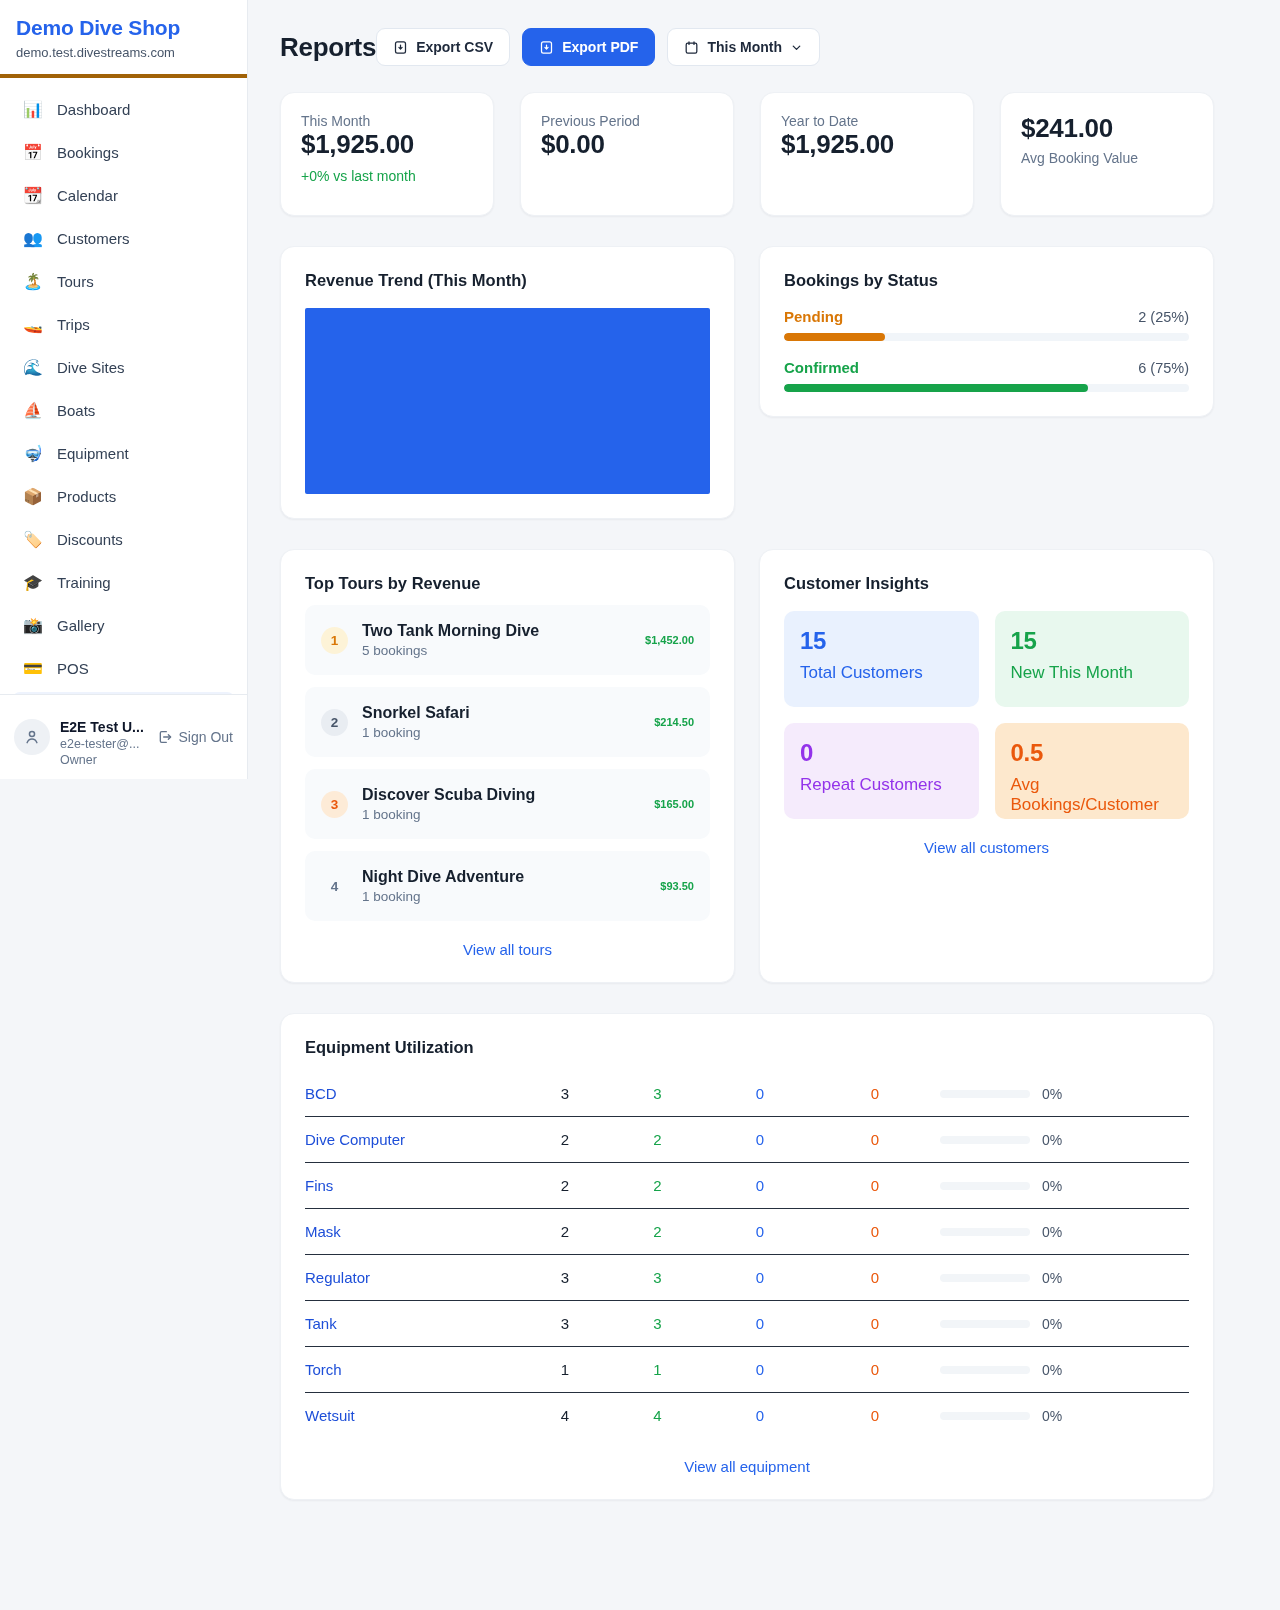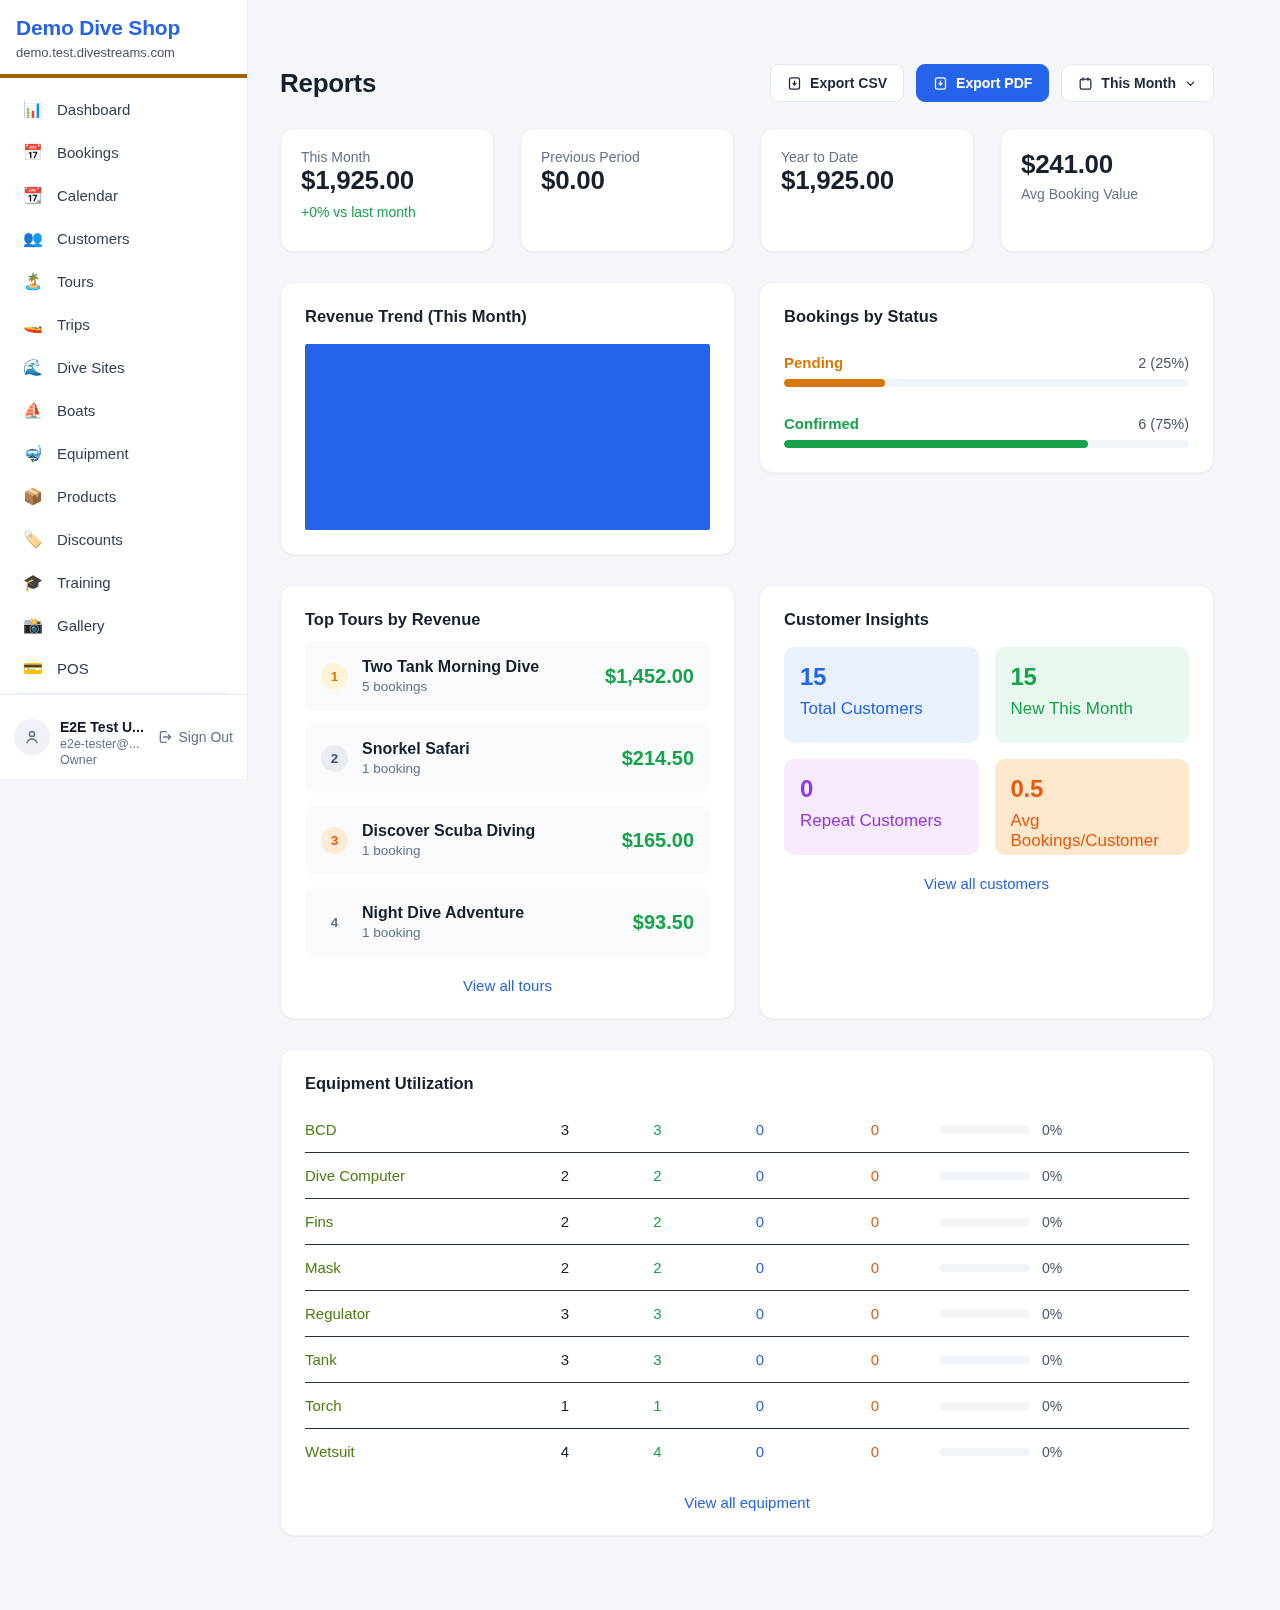--- a/index.html
+++ b/index.html
@@ -41,21 +41,21 @@
     width:36px; height:36px; min-width:36px; border-radius:50%;
     background:#eef1f5; display:flex; align-items:center; justify-content:center;
     color:#64748b;
   }
   .user-meta { flex:1; min-width:0; }
   .user-name { font-size:14px; font-weight:700; color:#0f172a; white-space:nowrap;margin-top:12px; }
   .user-email, .user-role { font-size:12.5px; color:#64748b; margin-top:2px; white-space:nowrap; }
   .signout { display:flex; align-items:center; gap:6px; color:#64748b; font-size:14px; cursor:pointer; white-space:nowrap; }
   
   .main { flex:1; padding:28px 66px 40px 32px; }
-  .page-header { display:flex; align-items:center; justify-content:space-between; margin-bottom:26px;margin-top:36px; }
+  .page-header { display:flex; align-items:center; margin-bottom:26px; }
   .page-title { font-size:26px; font-weight:800; color:#16202e; letter-spacing:-0.3px; }
   .header-actions { display:flex; gap:12px; }
   .btn {
     display:flex; align-items:center; gap:8px;
     height:38px; padding:0 16px; border-radius:9px;
     font-size:14px; font-weight:600; cursor:pointer;
     background:#ffffff; border:1px solid #e2e8f0; color:#1e293b;
   }
   .btn-primary { background:#2563eb; border-color:#2563eb; color:#ffffff; }
   .btn svg { display:block; }
@@ -72,21 +72,21 @@
   .stat-delta { font-size:14px; color:#16a34a; margin-top:8px; }
   .stat-card.value-first .stat-value { margin-top:0; }
   .stat-card.value-first .stat-label { margin-top:6px; }
   
   .row-2col { display:grid; grid-template-columns:1fr 1fr; gap:24px; margin-bottom:30px; align-items:start; }
   .row-2col.stretch { align-items:stretch; }
   .panel { padding:24px; }
   .panel-title { font-size:16.5px; font-weight:700; color:#16202e; }
   .chart-area { margin-top:18px; height:186px; background:#2563eb; border-radius:2px; }
   
-  .status-row { margin-top:28px; }
+  .status-row { margin-top:18px; }
   .status-line { display:flex; justify-content:space-between; align-items:baseline; margin-bottom:8px; }
   .status-label { font-size:15px; font-weight:700; }
   .status-label.orange { color:#d97706; }
   .status-label.green { color:#16a34a; }
   .status-count { font-size:14.5px; color:#475569; }
   .track { height:8px; background:#f1f5f9; border-radius:5px; overflow:hidden; }
   .fill { height:100%; border-radius:5px; }
   .fill.orange { background:#d97706; }
   .fill.green { background:#16a34a; }
   
@@ -100,21 +100,21 @@
     display:flex; align-items:center; justify-content:center;
     font-size:13.5px; font-weight:700; color:#475569;
   }
   .rank-1 { background:#fdf3d7; color:#d97706; }
   .rank-2 { background:#e9edf2; color:#475569; }
   .rank-3 { background:#fdebd7; color:#ea580c; }
   .rank-4 { background:transparent; color:#64748b; }
   .tour-info { flex:1; min-width:0; }
   .tour-name { font-size:16px; font-weight:700; color:#16202e; }
   .tour-bookings { font-size:13.5px; color:#64748b; margin-top:3px; }
-  .tour-revenue { font-size:20px; font-weight:700; color:#16a34a; }
+  .tour-revenue { font-size:11px; font-weight:700; color:#16a34a; }
   .view-link { display:block; text-align:center; color:#2563eb; font-size:15px; margin-top:20px; text-decoration:none; cursor:pointer; }
   
   .insight-grid { display:grid; grid-template-columns:1fr 1fr; gap:16px; margin-top:18px; }
   .insight-tile { border-radius:10px; padding:16px; height:96px; }
   .insight-value { font-size:24px; font-weight:800; letter-spacing:-0.3px; }
   .insight-label { font-size:17px; margin-top:8px; }
   .tile-blue   { background:#e9f1fe; } .tile-blue .insight-value, .tile-blue .insight-label { color:#2563eb; }
   .tile-green  { background:#e8f8ee; } .tile-green .insight-value, .tile-green .insight-label { color:#16a34a; }
   .tile-purple { background:#f5ebfc; } .tile-purple .insight-value, .tile-purple .insight-label { color:#9333ea; }
   .tile-orange { background:#fde8cd; } .tile-orange .insight-value, .tile-orange .insight-label { color:#ea580c; }
@@ -126,21 +126,21 @@
     grid-template-columns:220px 80px 105px 100px 130px 1fr;
     align-items:center;
     padding:14px 0;
     border-bottom:1px solid #252f3e;
   }
   .equip-row.header { border-bottom:1px solid #252f3e; padding:10px 0 12px; }
   .equip-row.last { border-bottom:none; }
   .eh { font-size:14px; color:#64748b; font-weight:400; }
   .ec { font-size:15px; }
   .c-center { text-align:center; }
-  .col-category { color:#4d7c0f; font-weight:500; }
+  .col-category { color:#1d4ed8; font-weight:500; }
   .col-total { color:#16202e; }
   .col-available { color:#16a34a; }
   .col-rented { color:#2563eb; }
   .col-maint { color:#ea580c; }
   .util-cell { display:flex; align-items:center; gap:12px; }
   .util-track { width:90px; height:8px; background:#f2f5f8; border-radius:5px; overflow:hidden; }
   .util-fill { height:100%; background:#2563eb; border-radius:5px; }
   .util-label { font-size:14px; color:#475569; }
 </style>
 </head>

